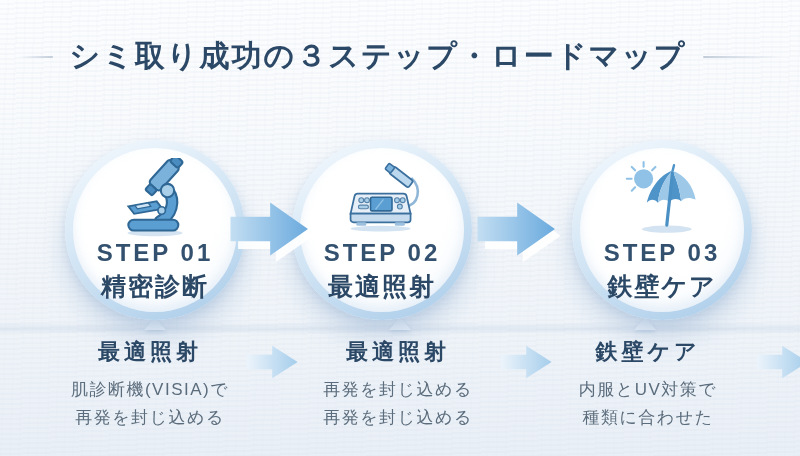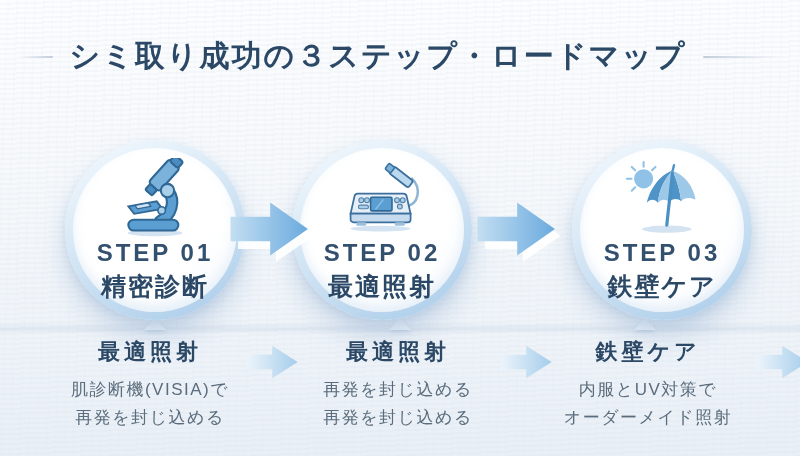--- a/index.html
+++ b/index.html
@@ -181,21 +181,21 @@
     <div class="detail-line">再発を封じ込める</div>
   </div>
   <div class="detail-col pos-d2">
     <div class="detail-heading">最適照射</div>
     <div class="detail-line">再発を封じ込める</div>
     <div class="detail-line">再発を封じ込める</div>
   </div>
   <div class="detail-col pos-d3">
     <div class="detail-heading">鉄壁ケア</div>
     <div class="detail-line">内服とUV対策で</div>
-    <div class="detail-line">オーダーメイド照射</div>
+    <div class="detail-line">種類に合わせた</div>
   </div>
 
   <svg class="small-arrow pos-s1" viewBox="0 0 60 44" aria-hidden="true">
     <defs>
         <linearGradient id="sg1" x1="0" y1="0" x2="1" y2="0">
       <stop offset="0" stop-color="#ecf4fb"></stop>
           <stop offset="1" stop-color="#a5cdeb"></stop>
         </linearGradient>
       </defs>
     <polygon points="0,14 28,14 28,4 56,22 28,40 28,30 0,30" fill="url(#sg1)"></polygon>

